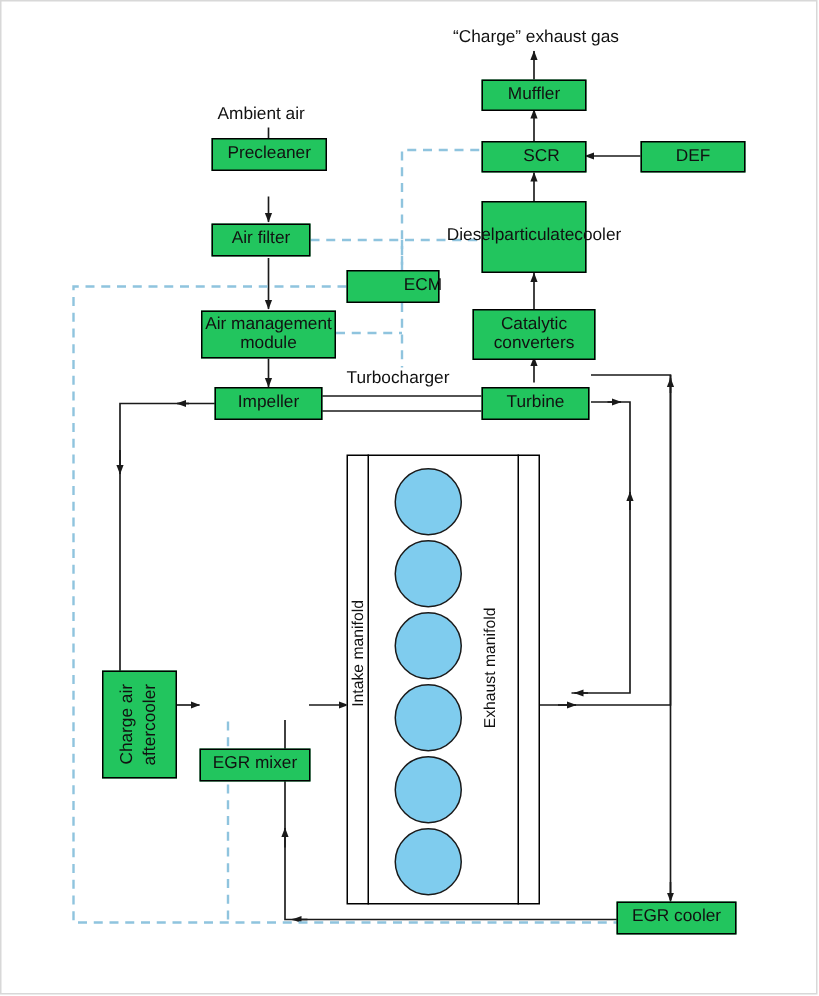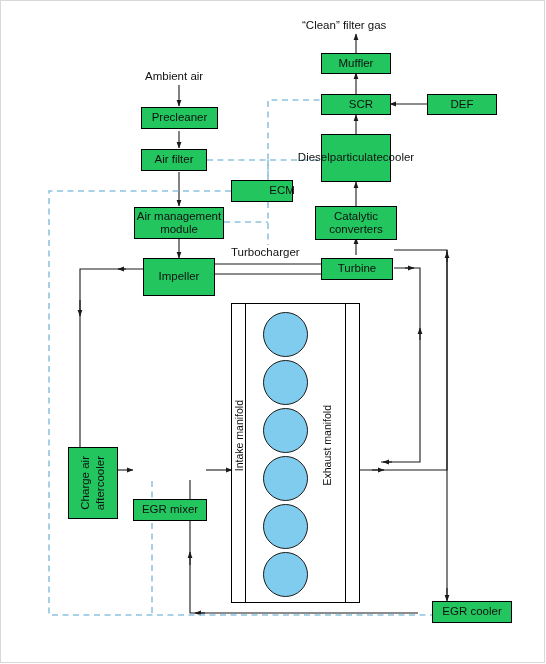--- a/index.html
+++ b/index.html
@@ -114,68 +114,68 @@
     <span>Diesel</span>
     <span>particulate</span>
     <span>cooler</span>
   </div>
 
   <div class="bx" style="left:315px;top:206px;width:82px;height:34px;flex-direction:column;">
     <span>Catalytic</span>
     <span>converters</span>
   </div>
 
-  <div class="bx" style="left:141px;top:107px;width:77px;height:22px;">
+  <div class="bx" style="left:141px;top:92px;width:77px;height:22px;">
     <span>Precleaner</span>
   </div>
 
   <div class="bx" style="left:141px;top:149px;width:66px;height:22px;">
     <span>Air filter</span>
   </div>
 
   <div class="bx" style="left:231px;top:180px;width:62px;height:22px;padding-left:40px;">
     <span>ECM</span>
   </div>
 
   <div class="bx" style="left:134px;top:207px;width:90px;height:32px;flex-direction:column;">
     <span>Air management</span>
     <span>module</span>
   </div>
 
-  <div class="bx" style="left:143px;top:258px;width:72px;height:38px;">
+  <div class="bx" style="left:143px;top:258px;width:72px;height:22px;">
     <span>Impeller</span>
   </div>
 
   <div class="bx" style="left:321px;top:258px;width:72px;height:22px;">
     <span>Turbine</span>
   </div>
 
   <div class="bx" style="left:68px;top:447px;width:50px;height:72px;">
     <span class="vtext" style="margin-right:1px;">Charge air</span>
     <span class="vtext">aftercooler</span>
   </div>
 
   <div class="bx" style="left:133px;top:459px;width:74px;height:22px;margin-top:40px;">
     <span>EGR mixer</span>
   </div>
 
-  <div class="bx" style="left:411px;top:601px;width:80px;height:22px;margin-left:21px;">
+  <div class="bx" style="left:411px;top:601px;width:80px;height:22px;">
     <span>EGR cooler</span>
   </div>
 
   <div class="engine-outer" style="left:231px;top:303px;width:129px;height:300px;"></div>
   <div class="engine-inner" style="left:245px;top:303px;width:101px;height:300px;"></div>
 
   <div class="manifold vtext" style="left:233px;top:400px;">Intake manifold</div>
   <div class="manifold vtext" style="left:321px;top:405px;">Exhaust manifold</div>
 
   <div class="cyl" style="left:263px;top:312px;width:43px;height:43px;"></div>
   <div class="cyl" style="left:263px;top:360px;width:43px;height:43px;"></div>
   <div class="cyl" style="left:263px;top:408px;width:43px;height:43px;"></div>
   <div class="cyl" style="left:263px;top:456px;width:43px;height:43px;"></div>
   <div class="cyl" style="left:263px;top:504px;width:43px;height:43px;"></div>
   <div class="cyl" style="left:263px;top:552px;width:43px;height:43px;"></div>
 
-  <div class="lbl" style="left:302px;top:19px;">“Clean” filter gas</div>
+  <div class="lbl" style="left:302px;top:19px;">“Charge” exhaust gas</div>
   <div class="lbl" style="left:145px;top:70px;">Ambient air</div>
   <div class="lbl" style="left:231px;top:246px;">Turbocharger</div>
 
 </div>
 
 </body></html>

